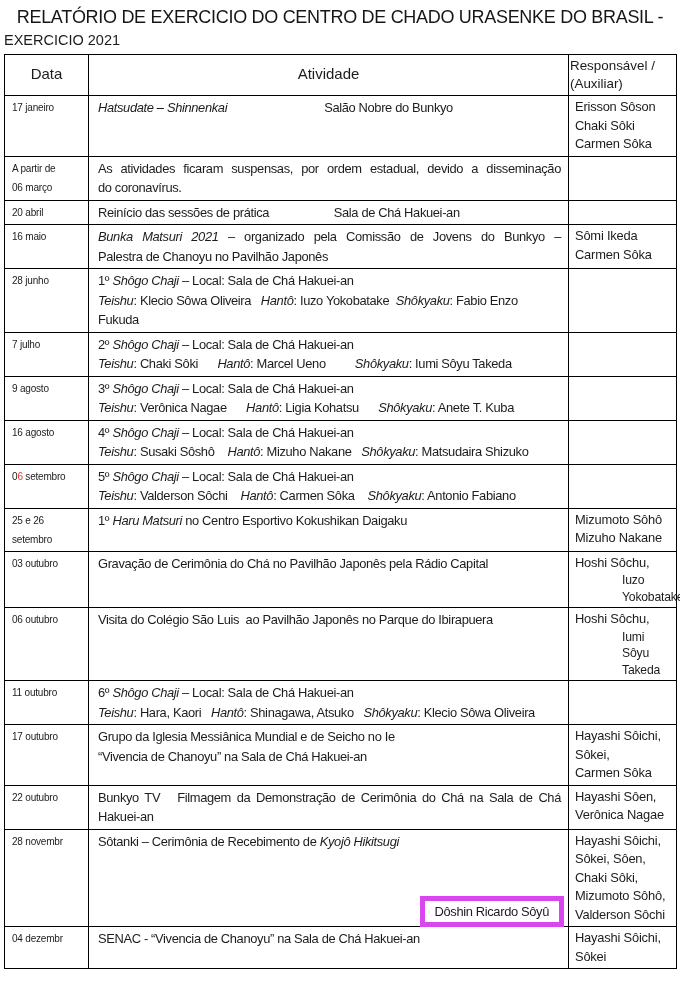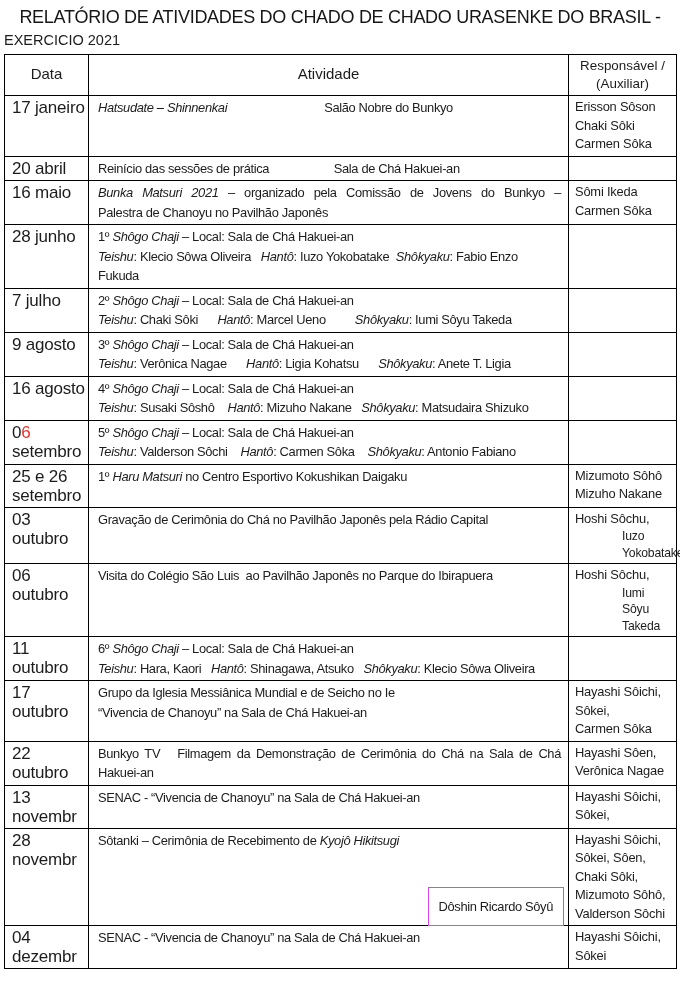--- a/index.html
+++ b/index.html
@@ -39,26 +39,26 @@
     box-sizing: border-box;
   }
   thead th { font-weight: normal; }
   th.h-date, th.h-act {
     font-size: 15px;
     text-align: center;
     padding: 10px 2px 2px 2px;
   }
   th.h-resp {
     font-size: 13.4px;
-    text-align: center;
+    text-align: left;
     padding: 2px 1px 2px 1px;
     line-height: 18px;
   }
   td.c-date {
-    font-size: 17px;
+    font-size: 10px;
     line-height: 19px;
     padding: 2px 2px 2px 7px;
     letter-spacing: -0.2px;
   }
   td.c-act {
     font-size: 12.9px;
     line-height: 19.5px;
     padding: 2px 7px 2px 9px;
     letter-spacing: -0.35px;
     position: relative;
@@ -74,35 +74,35 @@
     white-space: normal;
     text-align: justify;
     text-align-last: justify;
   }
   .rline.sm { font-size: 12.2px; line-height: 16.5px; margin-left: 47px; }
   .rline.gap { margin-top: 0; }
   .notebox {
     position: absolute;
     right: 4px;
     bottom: -1px;
-    border: 1px solid #d946ef;
+    border: 5px solid #d946ef;
     background: #fff;
-    padding: 8px 10px;
+    padding: 0 10px;
     font-size: 12.9px;
     line-height: 21px;
     text-align: center;
     white-space: nowrap;
   }
   .it { font-style: italic; }
 </style>
 </head>
 <body>
 
 <div class="page">
-  <div class="title">RELATÓRIO DE ATIVIDADES DO CHADO DE CHADO URASENKE DO BRASIL -</div>
+  <div class="title">RELATÓRIO DE EXERCICIO DO CENTRO DE CHADO URASENKE DO BRASIL -</div>
   <div class="subtitle">EXERCICIO 2021</div>
 
   <table class="report">
     <colgroup>
       <col style="width:84px">
       <col style="width:480px">
       <col style="width:108px">
     </colgroup>
     <thead>
       <tr>
@@ -123,20 +123,31 @@
             <div class="aline"><span class="it">Hatsudate – Shinnenkai</span><span>                              Salão Nobre do Bunkyo</span></div>
           </td>
           <td class="c-resp">
             <div class="rline">Erisson Sôson</div>
             <div class="rline">Chaki Sôki</div>
             <div class="rline">Carmen Sôka</div>
           </td>
         </tr>
         <tr>
           <td class="c-date">
+            <div><span>A partir de</span></div>
+            <div><span>06 março</span></div>
+          </td>
+          <td class="c-act">
+            <div class="aline jf"><span>As atividades ficaram suspensas, por ordem estadual, devido a disseminação</span></div>
+            <div class="aline"><span>do coronavírus.</span></div>
+          </td>
+          <td class="c-resp"></td>
+        </tr>
+        <tr>
+          <td class="c-date">
             <div><span>20 abril</span></div>
           </td>
           <td class="c-act">
             <div class="aline"><span>Reinício das sessões de prática                    Sala de Chá Hakuei-an</span></div>
           </td>
           <td class="c-resp"></td>
         </tr>
         <tr>
           <td class="c-date">
             <div><span>16 maio</span></div>
@@ -169,21 +180,21 @@
             <div class="aline"><span class="it">Teishu</span><span>: Chaki Sôki      </span><span class="it">Hantô</span><span>: Marcel Ueno         </span><span class="it">Shôkyaku</span><span>: Iumi Sôyu Takeda</span></div>
           </td>
           <td class="c-resp"></td>
         </tr>
         <tr>
           <td class="c-date">
             <div><span>9 agosto</span></div>
           </td>
           <td class="c-act">
             <div class="aline"><span>3º </span><span class="it">Shôgo Chaji</span><span> – Local: Sala de Chá Hakuei-an</span></div>
-            <div class="aline"><span class="it">Teishu</span><span>: Verônica Nagae      </span><span class="it">Hantô</span><span>: Ligia Kohatsu      </span><span class="it">Shôkyaku</span><span>: Anete T. Ligia</span></div>
+            <div class="aline"><span class="it">Teishu</span><span>: Verônica Nagae      </span><span class="it">Hantô</span><span>: Ligia Kohatsu      </span><span class="it">Shôkyaku</span><span>: Anete T. Kuba</span></div>
           </td>
           <td class="c-resp"></td>
         </tr>
         <tr>
           <td class="c-date">
             <div><span>16 agosto</span></div>
           </td>
           <td class="c-act">
             <div class="aline"><span>4º </span><span class="it">Shôgo Chaji</span><span> – Local: Sala de Chá Hakuei-an</span></div>
             <div class="aline"><span class="it">Teishu</span><span>: Susaki Sôshô    </span><span class="it">Hantô</span><span>: Mizuho Nakane   </span><span class="it">Shôkyaku</span><span>: Matsudaira Shizuko</span></div>
@@ -265,32 +276,20 @@
           <td class="c-date">
             <div><span>22 outubro</span></div>
           </td>
           <td class="c-act">
             <div class="aline jf"><span>Bunkyo TV&nbsp;&nbsp; Filmagem da Demonstração de Cerimônia do Chá na Sala de Chá</span></div>
             <div class="aline"><span>Hakuei-an</span></div>
           </td>
           <td class="c-resp">
             <div class="rline">Hayashi Sôen,</div>
             <div class="rline">Verônica Nagae</div>
-          </td>
-        </tr>
-        <tr>
-          <td class="c-date">
-            <div><span>13 novembr</span></div>
-          </td>
-          <td class="c-act">
-            <div class="aline"><span>SENAC - “Vivencia de Chanoyu” na Sala de Chá Hakuei-an</span></div>
-          </td>
-          <td class="c-resp">
-            <div class="rline">Hayashi Sôichi,</div>
-            <div class="rline">Sôkei,</div>
           </td>
         </tr>
         <tr>
           <td class="c-date">
             <div><span>28 novembr</span></div>
           </td>
           <td class="c-act">
             <div class="aline"><span>Sôtanki – Cerimônia de Recebimento de </span><span class="it">Kyojô Hikitsugi</span></div>
             <div class="notebox">Dôshin Ricardo Sôyû</div>
           </td>

